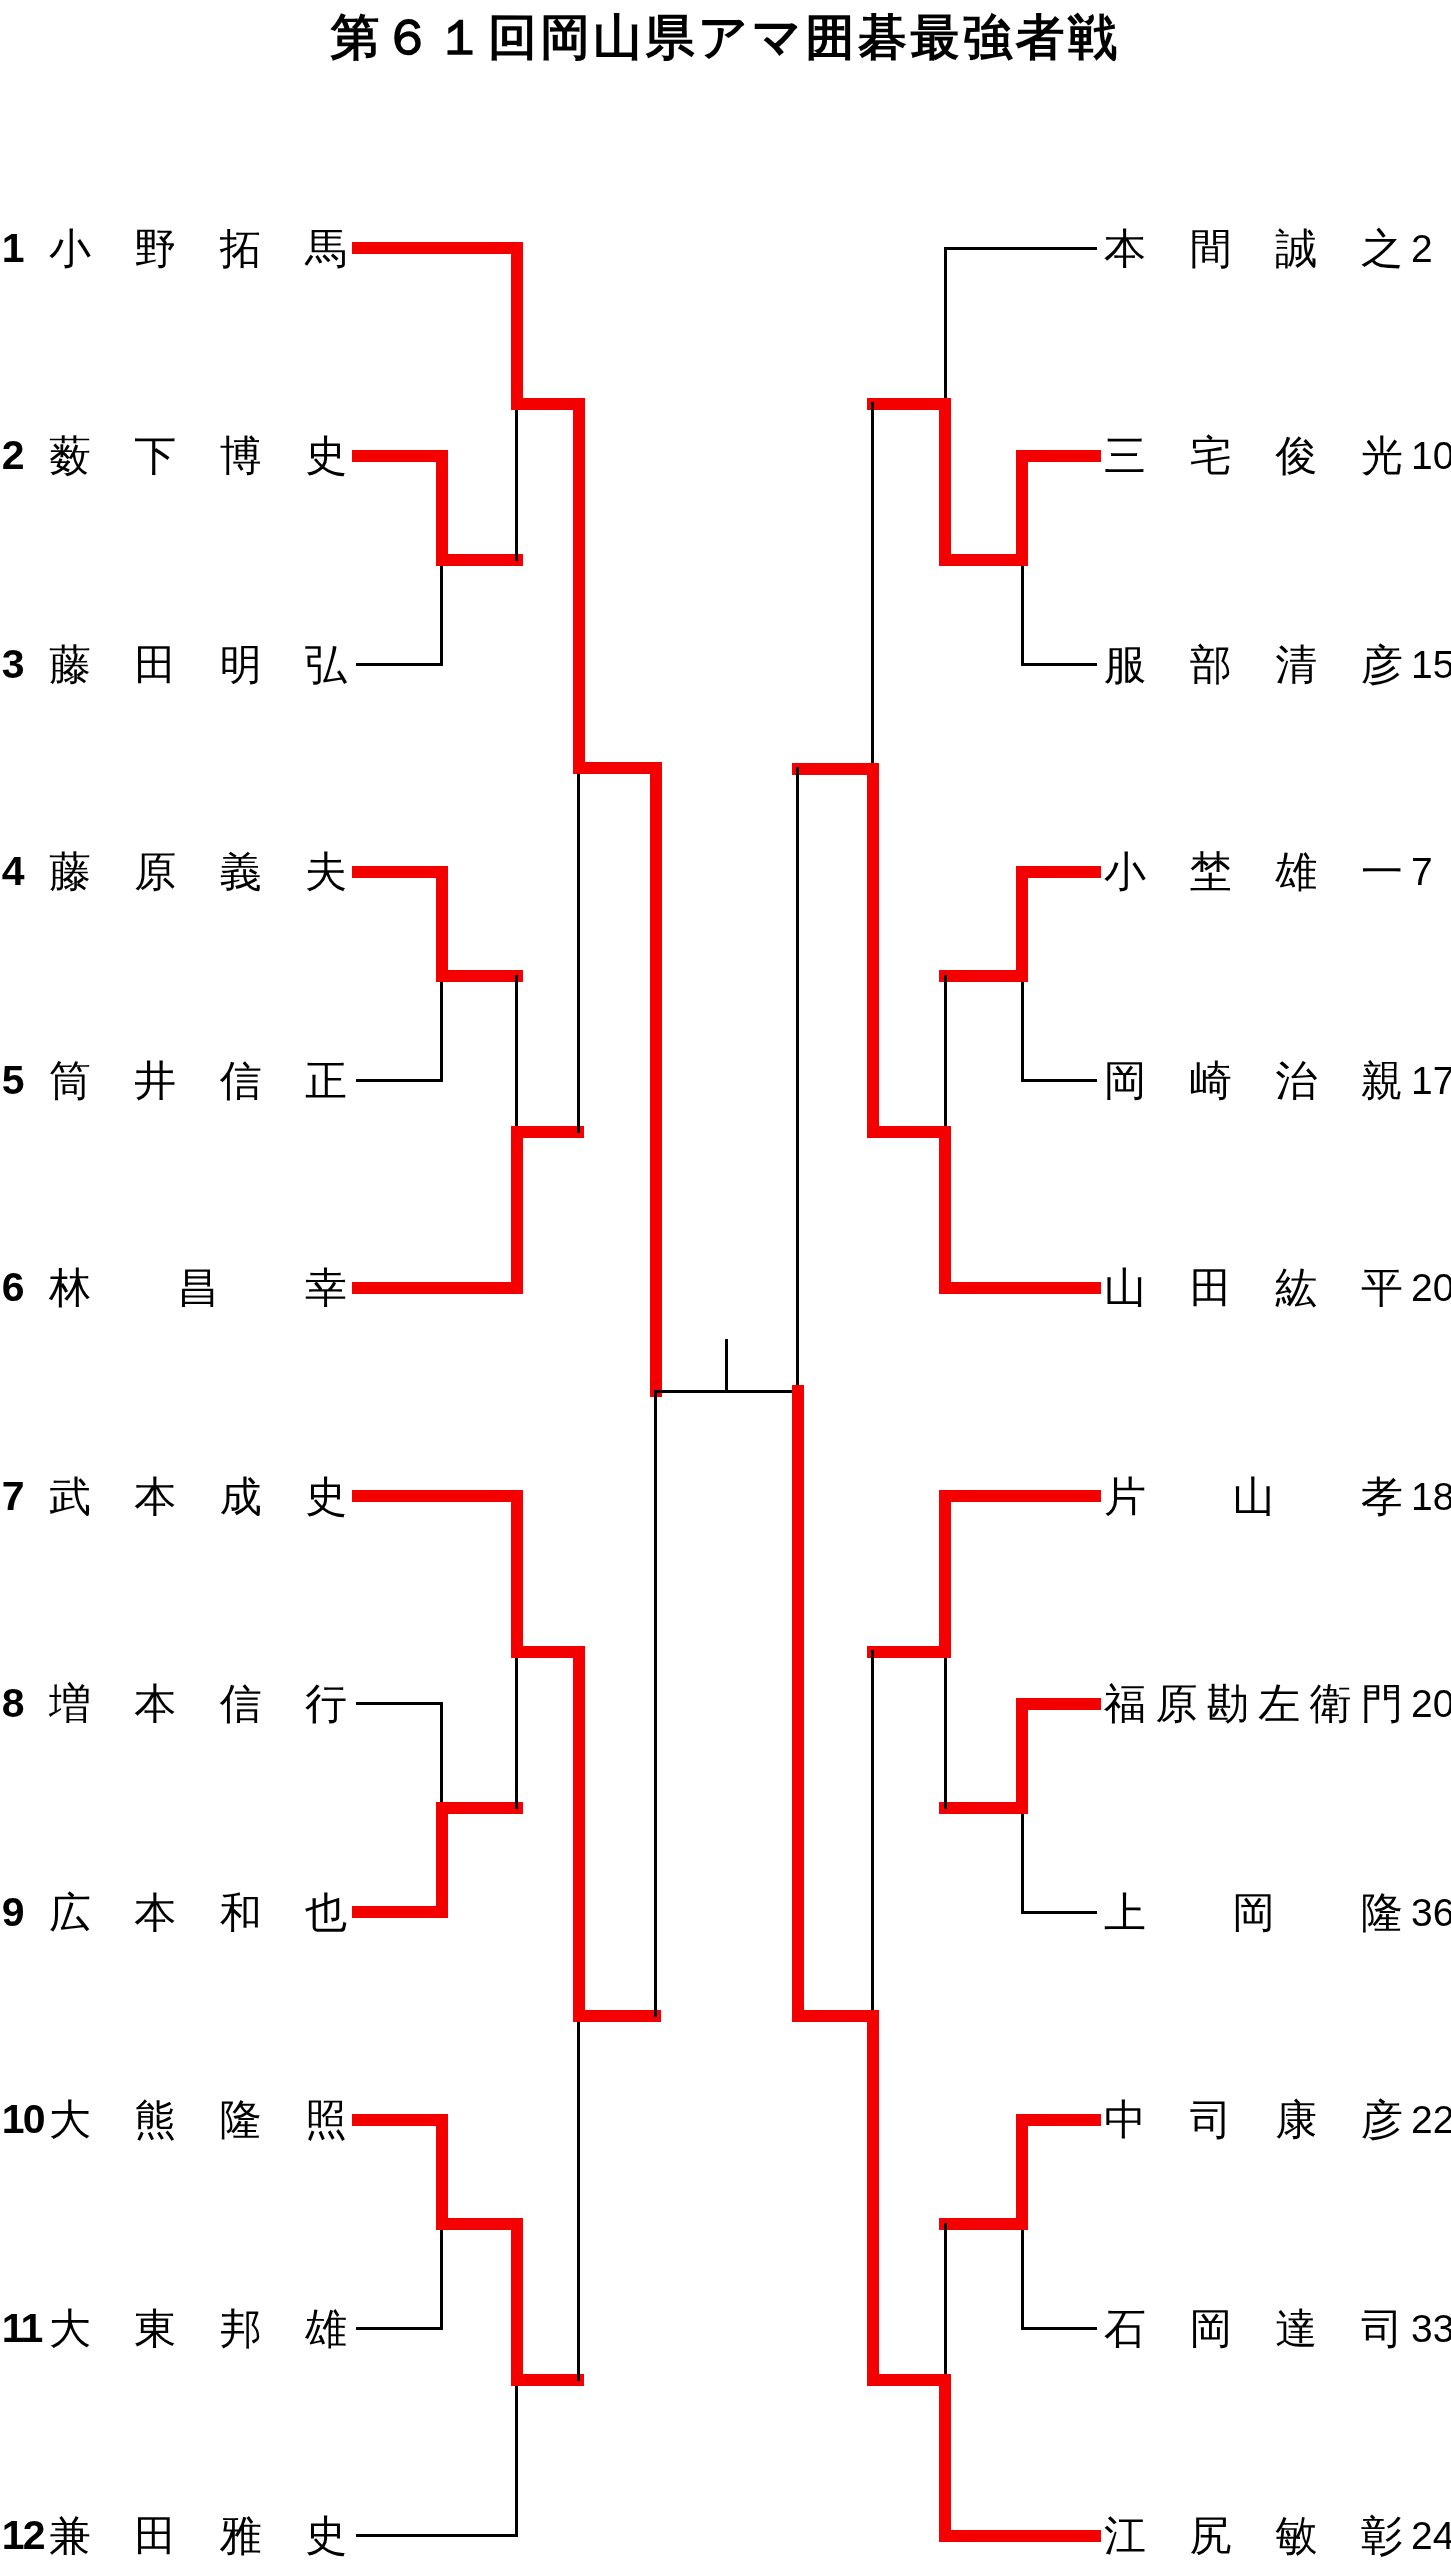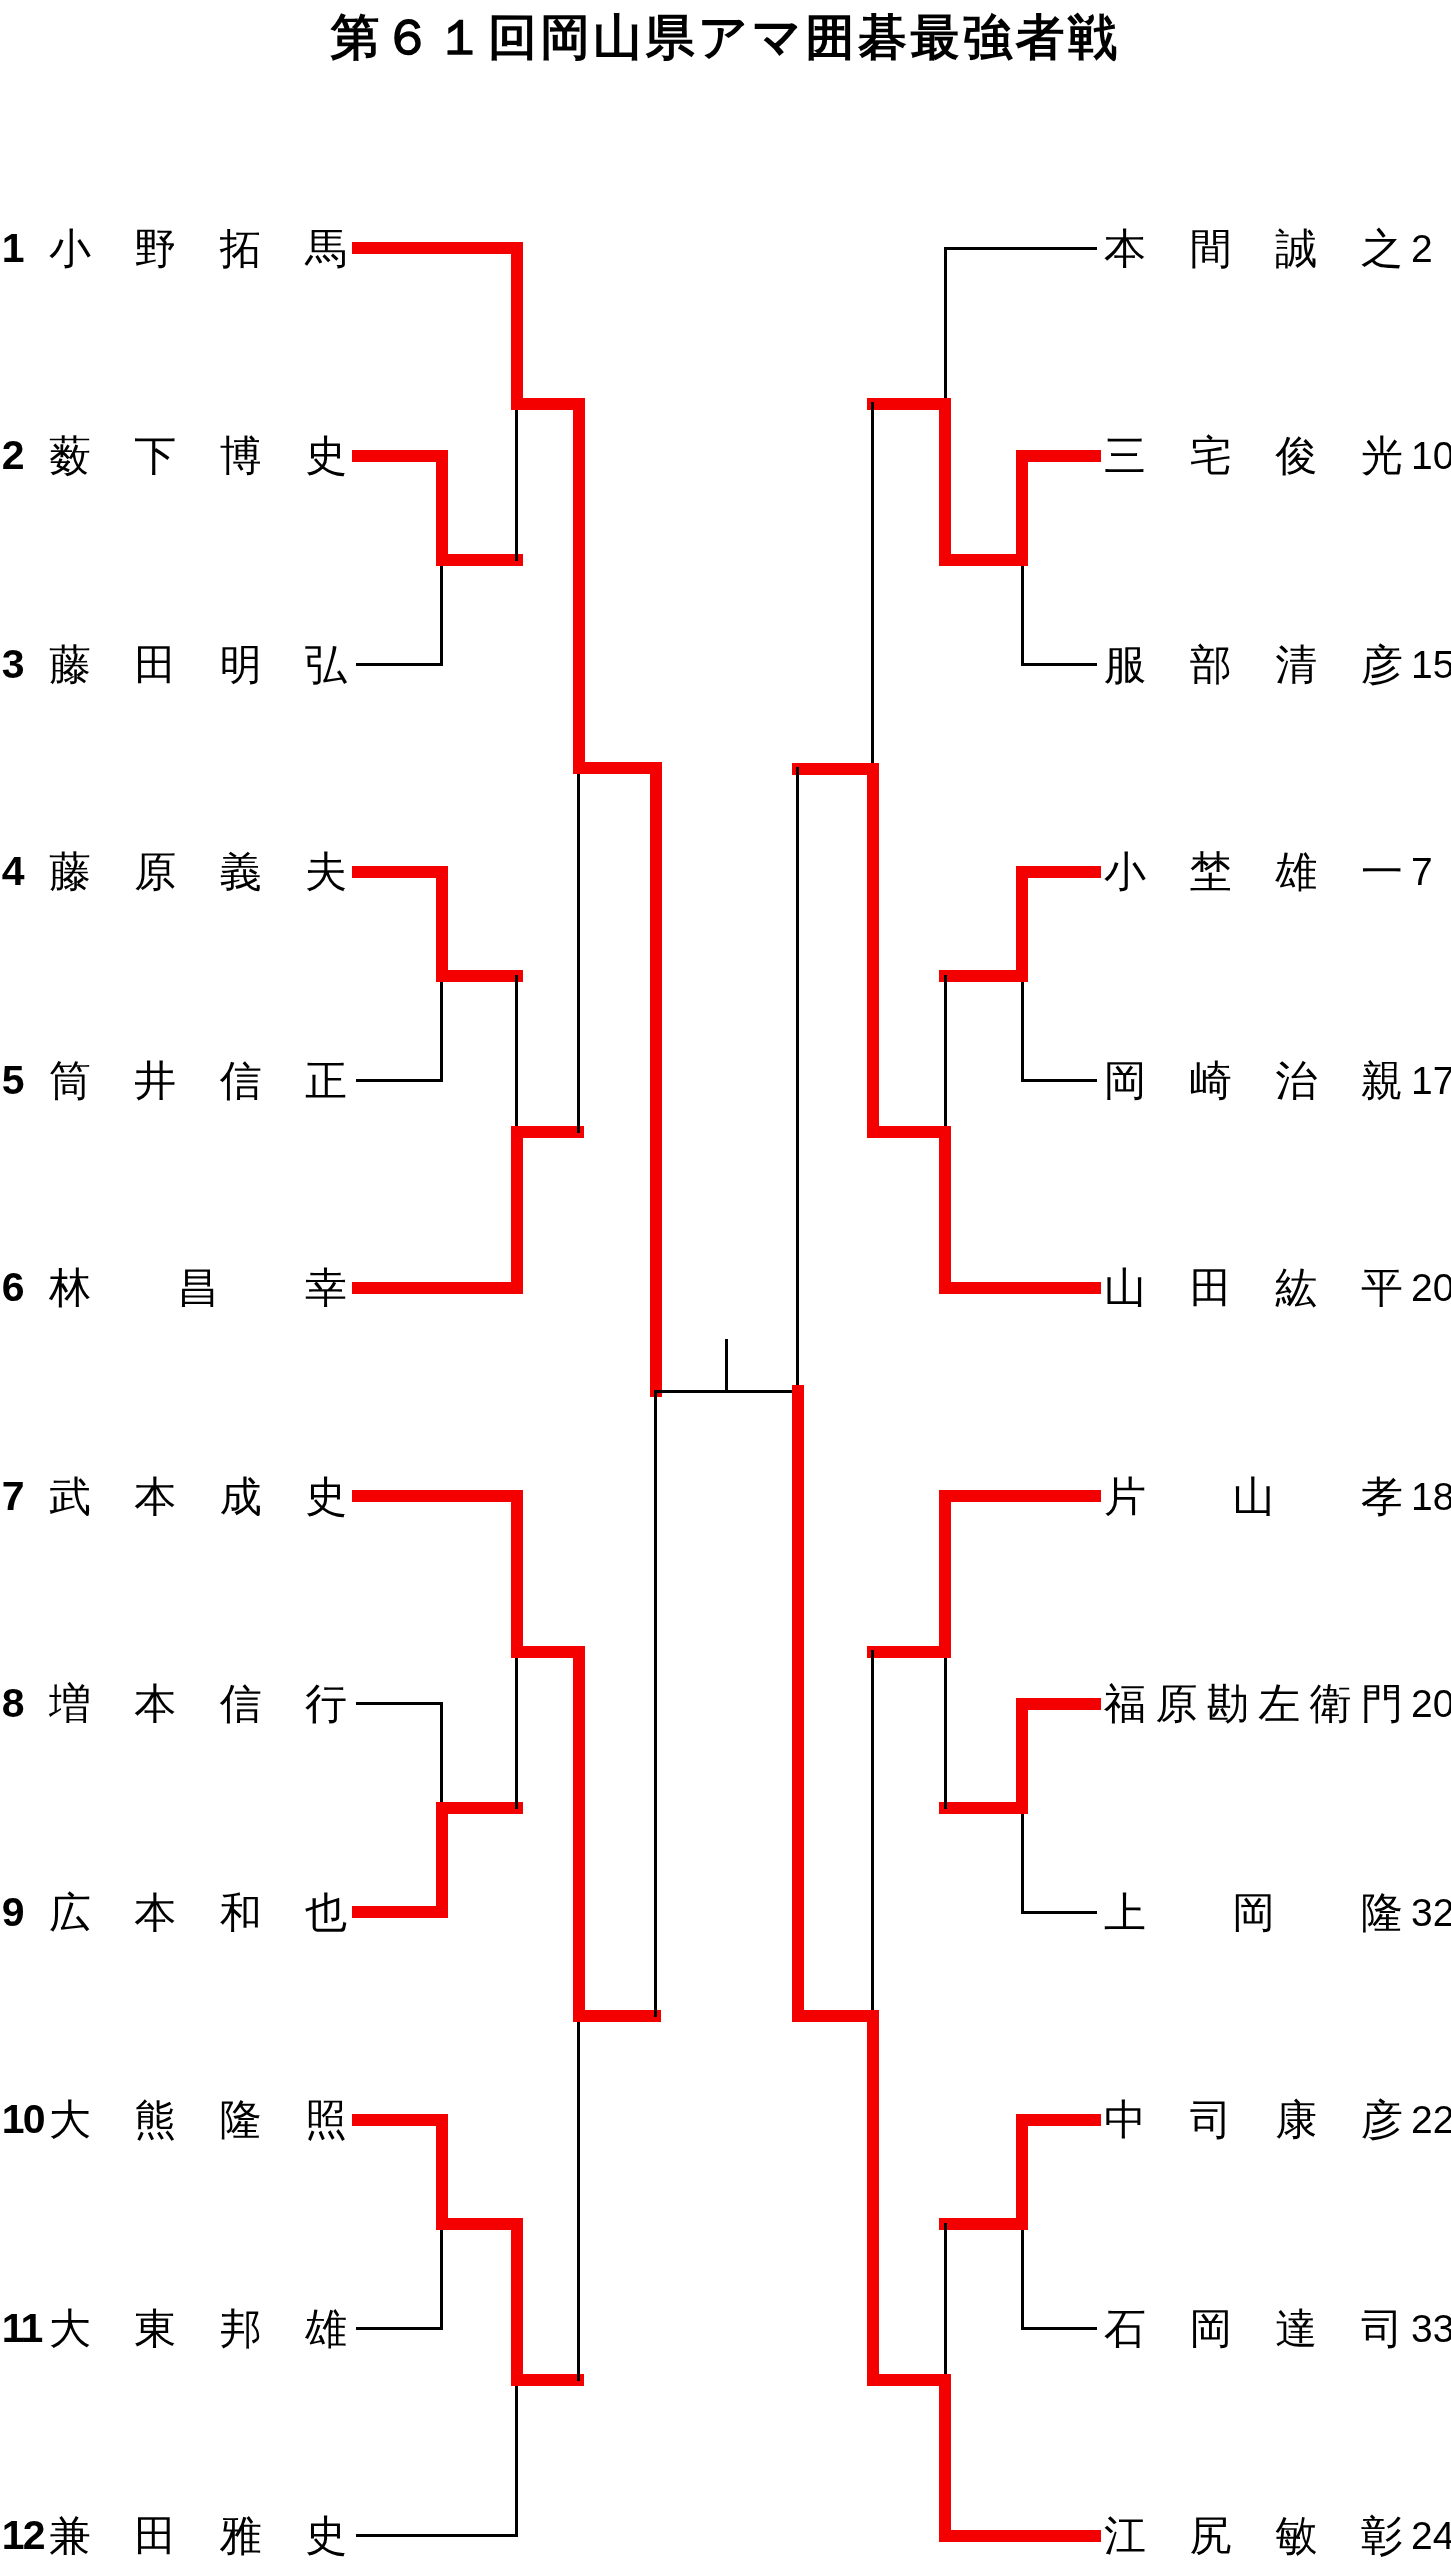--- a/index.html
+++ b/index.html
@@ -297,21 +297,21 @@
         <span class="pname right">
           <span>福</span>
           <span>原</span>
           <span>勘</span>
           <span>左</span>
           <span>衛</span>
           <span>門</span>
         </span>
       </div>
       <div class="player-row" style="top: 1884px;">
-        <span class="seed right">32</span>
+        <span class="seed right">36</span>
         <span class="pname right">
           <span>上</span>
           <span>岡</span>
           <span>隆</span>
         </span>
       </div>
       <div class="player-row" style="top: 2091px;">
         <span class="seed right">22</span>
         <span class="pname right">
           <span>中</span>

